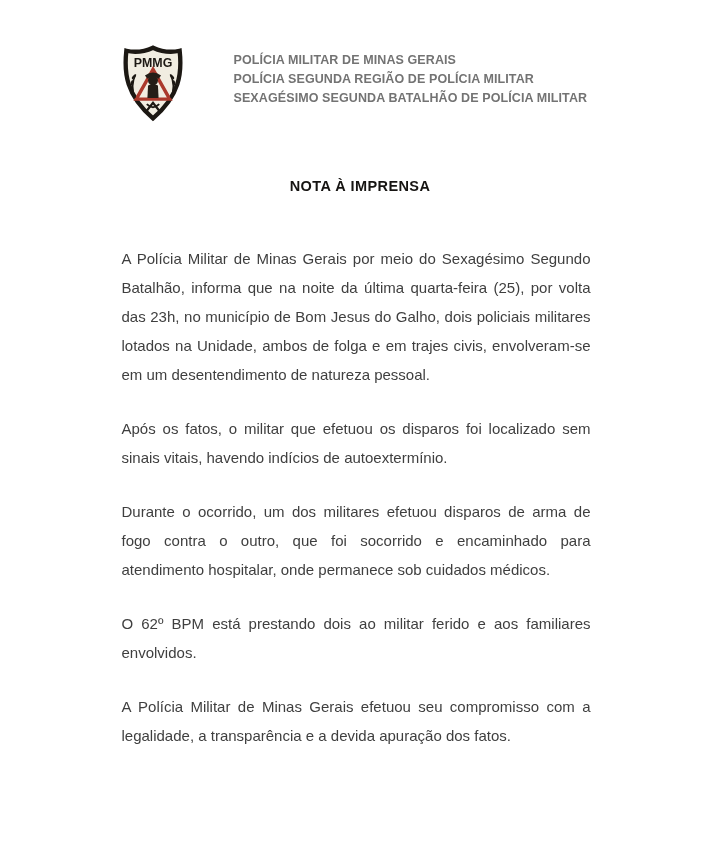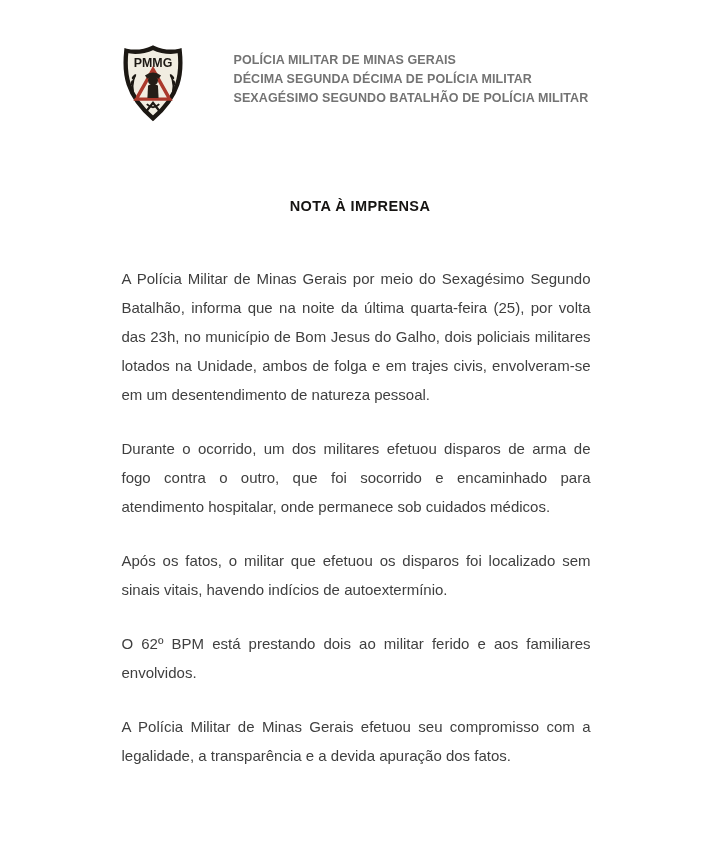--- a/index.html
+++ b/index.html
@@ -31,21 +31,21 @@
   .org-lines {
     margin-top: 7px;
     color: #737373;
     font-weight: 700;
     font-size: 12.5px;
     line-height: 19px;
     letter-spacing: 0.1px;
     white-space: nowrap;
   }
   .doc-title {
-    margin-top: 76px;
+    margin-top: 56px;
     text-align: center;
     font-weight: 700;
     font-size: 14.5px;
     letter-spacing: 0.4px;
     color: #161412;
   }
   .content {
     margin-top: 50px;
   }
   .content p {
@@ -88,28 +88,28 @@
       <ellipse cx="84" cy="62" rx="4.5" ry="2" fill="#1c1813" transform="rotate(75 84 62)"></ellipse>
       <ellipse cx="84" cy="72" rx="4.5" ry="2" fill="#1c1813" transform="rotate(95 84 72)"></ellipse>
       <ellipse cx="81" cy="82" rx="4.5" ry="2" fill="#1c1813" transform="rotate(120 81 82)"></ellipse>
 
       <path d="M39 108 L50 94 L61 108" fill="none" stroke="#1c1813" stroke-width="3.5"></path>
       <path d="M40 96 Q50 106 60 96" fill="none" stroke="#1c1813" stroke-width="3"></path>
     </svg>
 
     <div class="org-lines">
       <div>POLÍCIA MILITAR DE MINAS GERAIS</div>
-      <div>DÉCIMA SEGUNDA DÉCIMA DE POLÍCIA MILITAR</div>
-      <div>SEXAGÉSIMO SEGUNDO BATALHÃO DE POLÍCIA MILITAR</div>
+      <div>POLÍCIA SEGUNDA REGIÃO DE POLÍCIA MILITAR</div>
+      <div>SEXAGÉSIMO SEGUNDA BATALHÃO DE POLÍCIA MILITAR</div>
     </div>
   </div>
 
   <div class="doc-title">NOTA À IMPRENSA</div>
 
   <div class="content">
     <p>A Polícia Militar de Minas Gerais por meio do Sexagésimo Segundo Batalhão, informa que na noite da última quarta-feira (25), por volta das 23h, no município de Bom Jesus do Galho, dois policiais militares lotados na Unidade, ambos de folga e em trajes civis, envolveram-se em um desentendimento de natureza pessoal.</p>
+    <p>Após os fatos, o militar que efetuou os disparos foi localizado sem sinais vitais, havendo indícios de autoextermínio.</p>
     <p>Durante o ocorrido, um dos militares efetuou disparos de arma de fogo contra o outro, que foi socorrido e encaminhado para atendimento hospitalar, onde permanece sob cuidados médicos.</p>
-    <p>Após os fatos, o militar que efetuou os disparos foi localizado sem sinais vitais, havendo indícios de autoextermínio.</p>
     <p>O 62º BPM está prestando dois ao militar ferido e aos familiares envolvidos.</p>
     <p>A Polícia Militar de Minas Gerais efetuou seu compromisso com a legalidade, a transparência e a devida apuração dos fatos.</p>
   </div>
 
 </div>
 
 </body></html>

